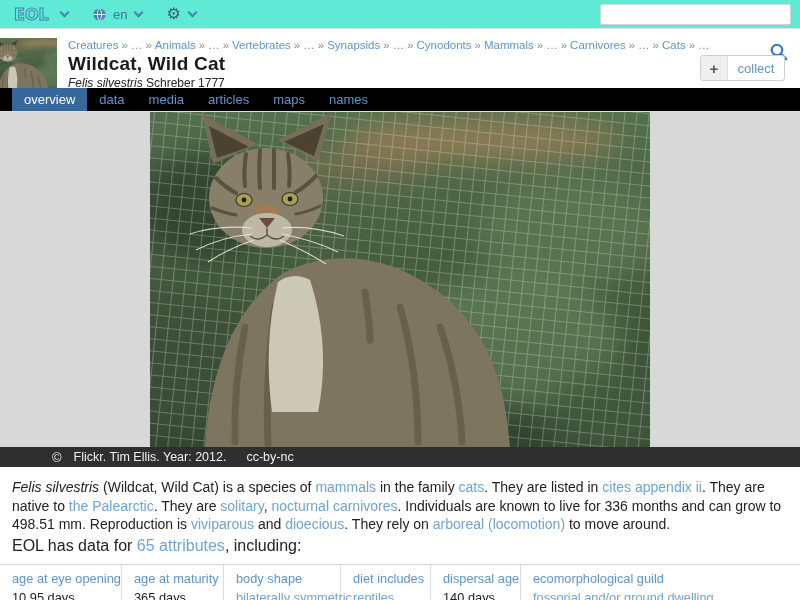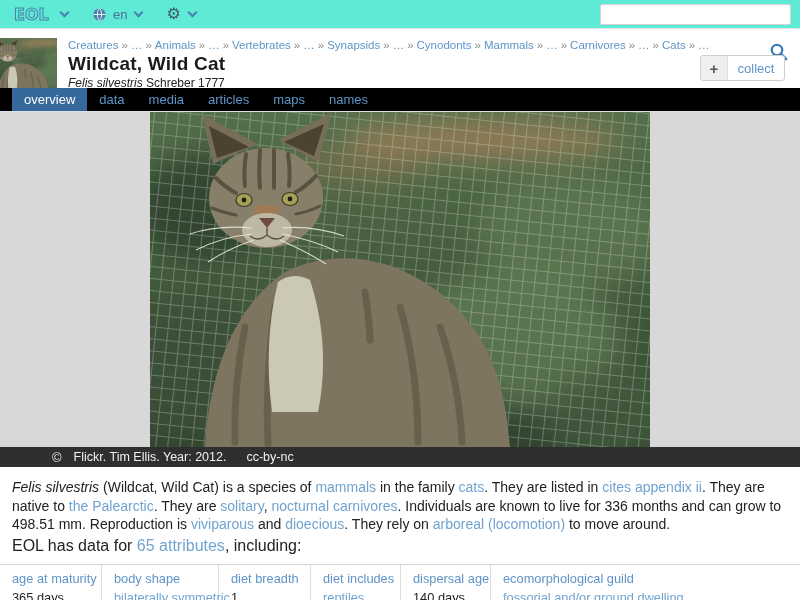--- a/index.html
+++ b/index.html
@@ -205,32 +205,32 @@
     <span>Flickr. Tim Ellis. Year: 2012.</span>
     <span class="cap-lic">cc-by-nc</span>
   </div>
 </div>
 
 <div class="summary"><span class="it">Felis silvestris</span><span> (Wildcat, Wild Cat) is a species of </span><span class="lk">mammals</span><span> in the family </span><span class="lk">cats</span><span>. They are listed in </span><span class="lk">cites appendix ii</span><span>. They are native to </span><span class="lk">the Palearctic</span><span>. They are </span><span class="lk">solitary</span><span>, </span><span class="lk">nocturnal carnivores</span><span>. Individuals are known to live for 336 months and can grow to 498.51 mm. Reproduction is </span><span class="lk">viviparous</span><span> and </span><span class="lk">dioecious</span><span>. They rely on </span><span class="lk">arboreal (locomotion)</span><span> to move around.</span></div>
 
 <div class="data-note"><span>EOL has data for </span><span class="lk">65 attributes</span><span>, including:</span></div>
 
 <div class="traits">
+  <div class="trait-col w1">
+    <div class="trait-label">age at eye opening</div>
+    <div class="trait-value">10.95 days</div>
+  </div>
   <div class="trait-col w2">
     <div class="trait-label">age at maturity</div>
     <div class="trait-value">365 days</div>
   </div>
   <div class="trait-col w3">
     <div class="trait-label">body shape</div>
     <div class="trait-value lk">bilaterally symmetric</div>
   </div>
-  <div class="trait-col w4">
-    <div class="trait-label">diet breadth</div>
-    <div class="trait-value">1</div>
-  </div>
   <div class="trait-col w5">
     <div class="trait-label">diet includes</div>
     <div class="trait-value lk">reptiles</div>
   </div>
   <div class="trait-col w6">
     <div class="trait-label">dispersal age</div>
     <div class="trait-value">140 days</div>
   </div>
   <div class="trait-col w7">
     <div class="trait-label">ecomorphological guild</div>

